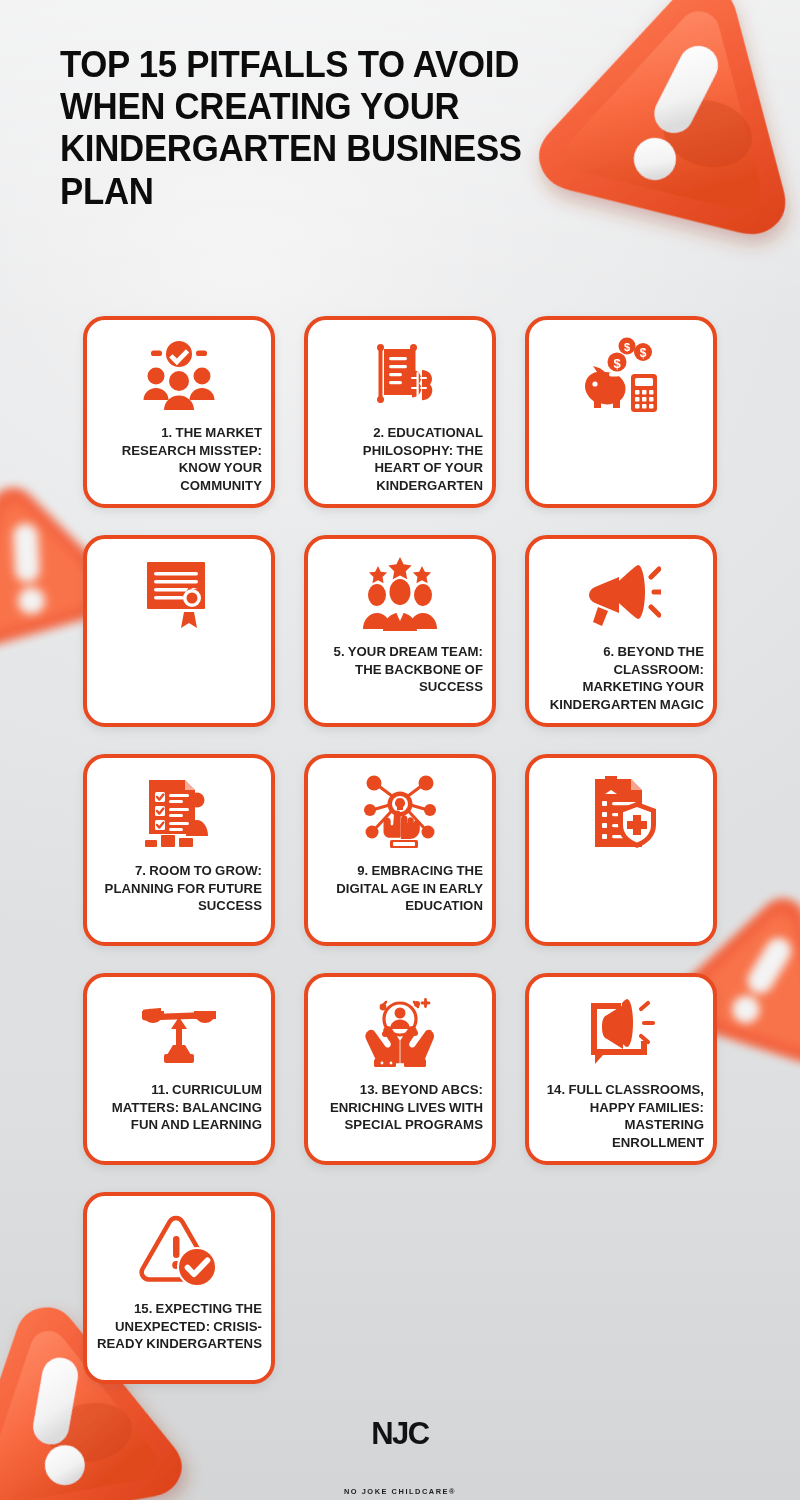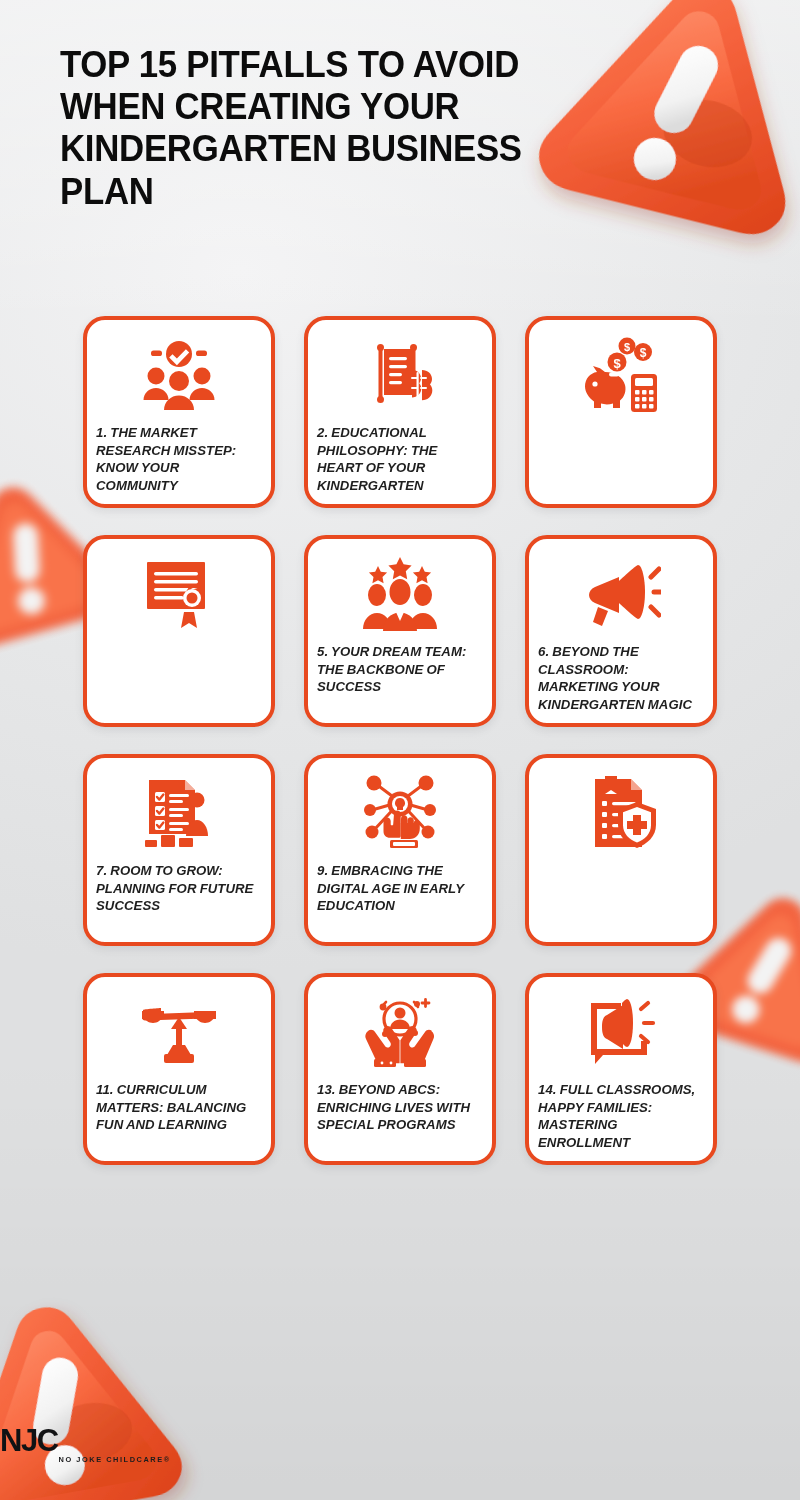--- a/index.html
+++ b/index.html
@@ -96,40 +96,39 @@
     flex: 0 0 auto;
   }
   .card-icon svg { display: block; }
 
   .card-label {
     margin-top: 6px;
     flex: 1 1 auto;
     display: flex;
     align-items: flex-start;
     justify-content: center;
-    text-align: left;
+    text-align: right;
     font-size: 13.2px;
     line-height: 1.34;
     font-weight: 700;
     color: #1f1f1f;
     letter-spacing: 0.05px;
     text-transform: uppercase;
     word-spacing: -0.5px;
-    font-style: italic;
   }
 
   
   .footer {
     position: absolute;
     left: 0;
     right: 0;
     top: 1418px;
     z-index: 3;
     display: flex;
-    flex-direction: row;
+    flex-direction: column;
     align-items: center;
     gap: 1px;
   }
   .logo-mark {
     font-size: 31px;
     font-weight: 900;
     letter-spacing: -1.5px;
     color: #111214;
     line-height: 1;
     font-family: "Liberation Sans", sans-serif;
@@ -502,19 +501,34 @@
             <path d="M60 16l7-6"></path>
             <path d="M63 30h9"></path>
             <path d="M60 43l7 6"></path>
           </g>
         </g>
       </svg>
     </div>
     <div class="card-label">14. FULL CLASSROOMS, HAPPY FAMILIES: MASTERING ENROLLMENT</div>
   </div>
 
+  <div class="card">
+    <div class="card-icon">
+      <svg width="80" height="80" viewBox="0 0 80 80">
+        <g>
+          <path d="M33 6c2.6 0 5 1.4 6.3 3.7l27 47c1.3 2.3 1.3 5 0 7.2-1.3 2.3-3.7 3.6-6.3 3.6H6c-2.6 0-5-1.3-6.3-3.6-1.3-2.2-1.3-5 0-7.2l27-47C28 7.4 30.4 6 33 6z" fill="none" stroke="#E8491F" stroke-width="4.5" transform="translate(4,0)"></path>
+          <rect x="34" y="24" width="6.5" height="22" rx="3.25" fill="#E8491F"></rect>
+          <circle cx="37.2" cy="53" r="4" fill="#E8491F"></circle>
+          <circle cx="58" cy="55" r="20" fill="#fff"></circle>
+          <circle cx="58" cy="55" r="18" fill="#E8491F"></circle>
+          <path d="M48.5 55.5l6.5 6.8 13.5-14" fill="none" stroke="#fff" stroke-width="5.6" stroke-linecap="round" stroke-linejoin="round"></path>
+        </g>
+      </svg>
+    </div>
+    <div class="card-label">15. EXPECTING THE UNEXPECTED: CRISIS-READY KINDERGARTENS</div>
+  </div>
 
 </div>
 
 <div class="footer">
   <div class="logo-mark">NJC</div>
   <div class="logo-tag">NO JOKE CHILDCARE®</div>
 </div>
 
 </body></html>

